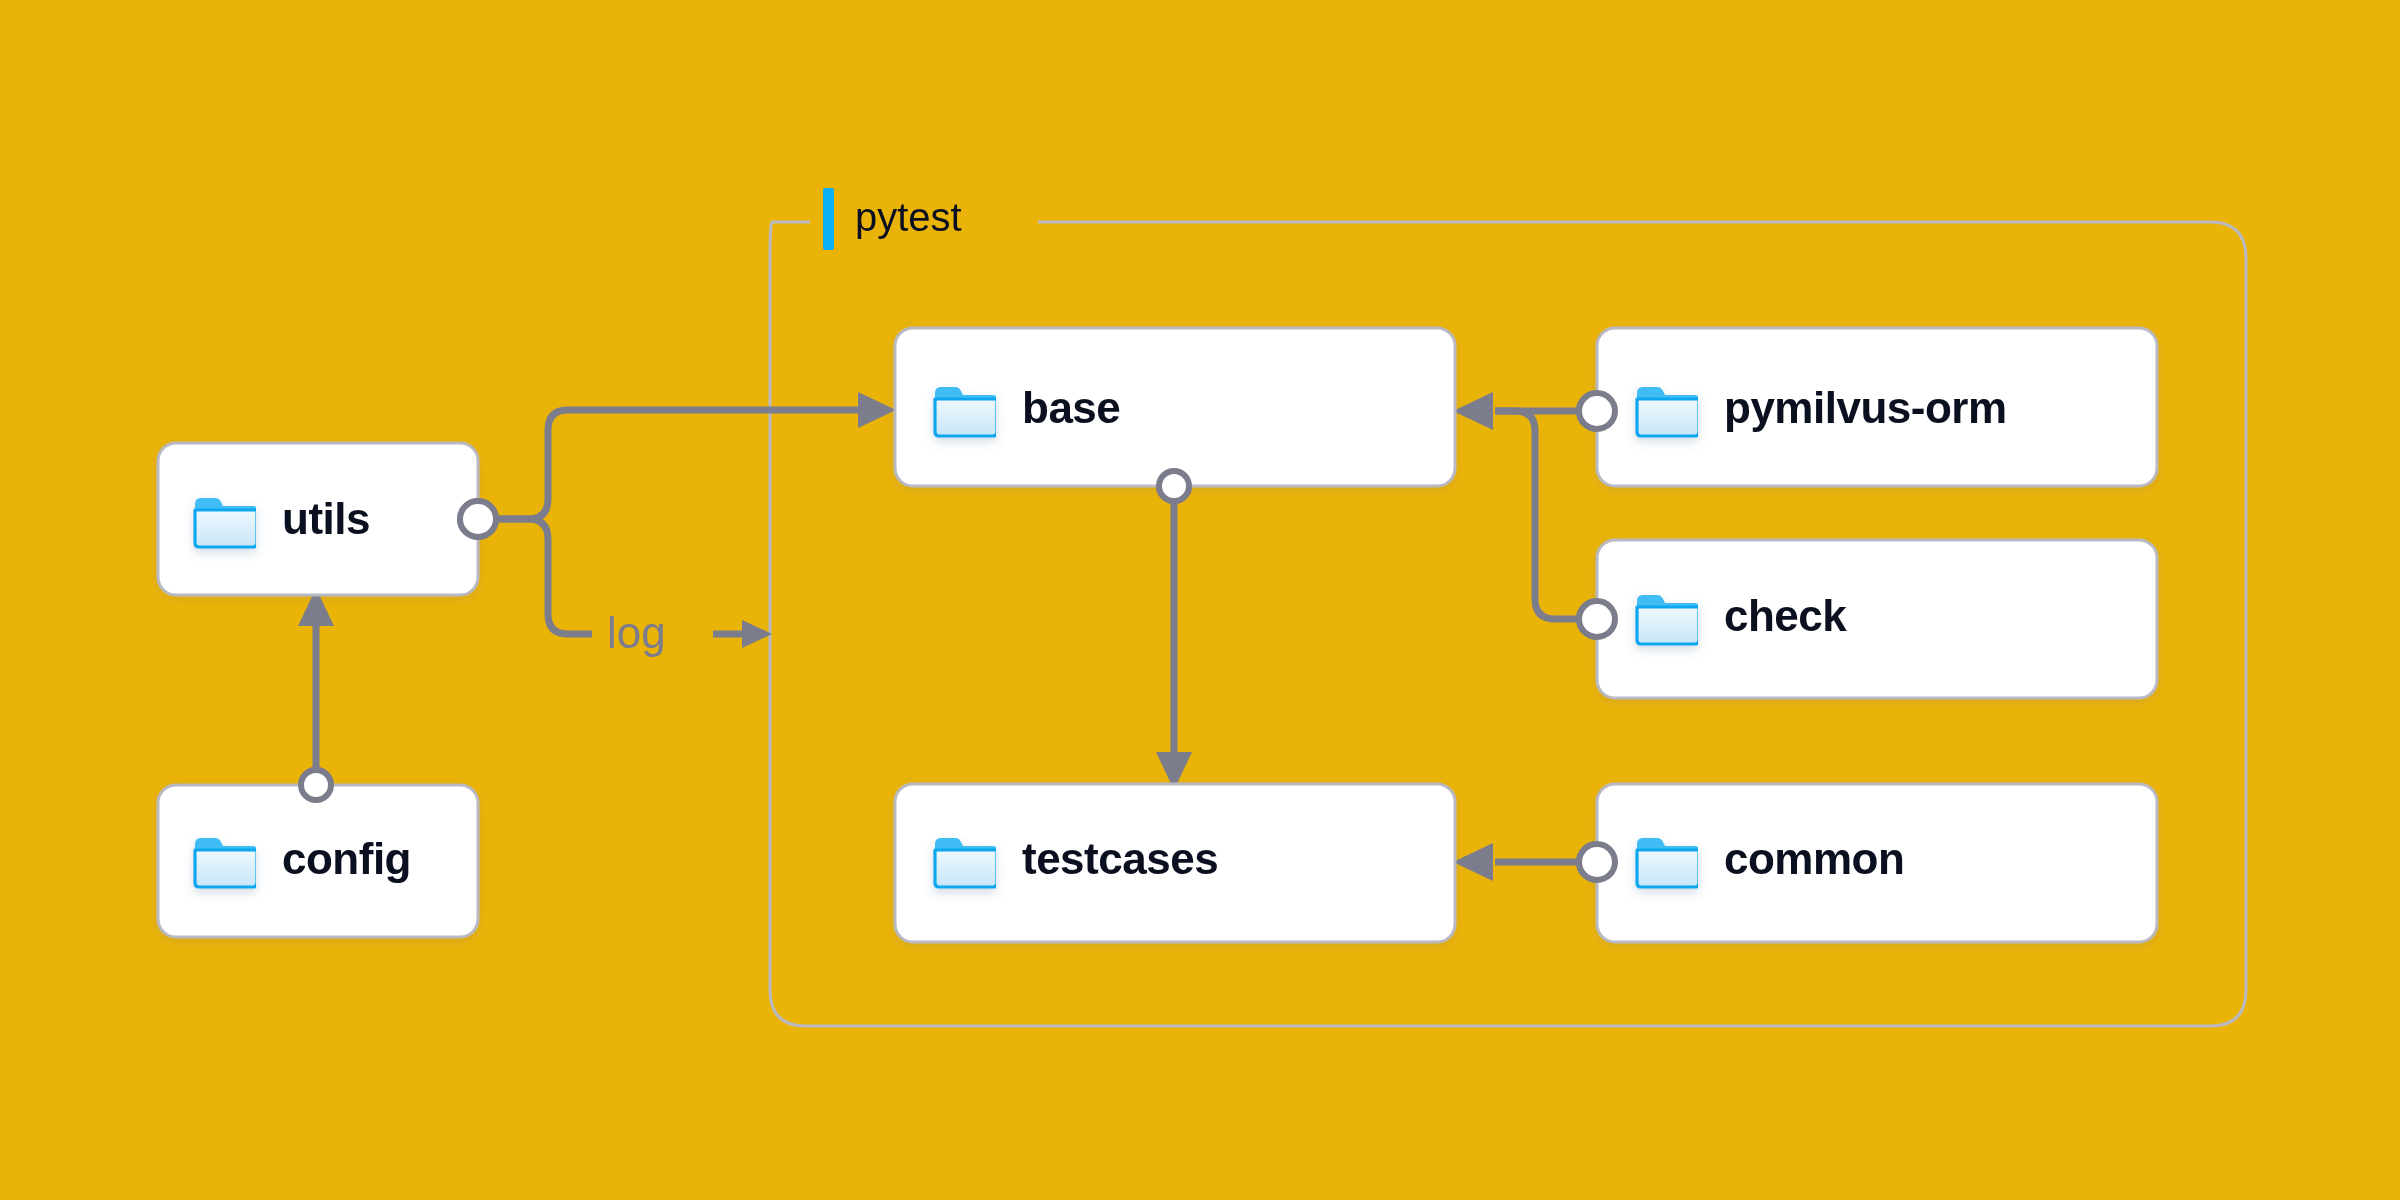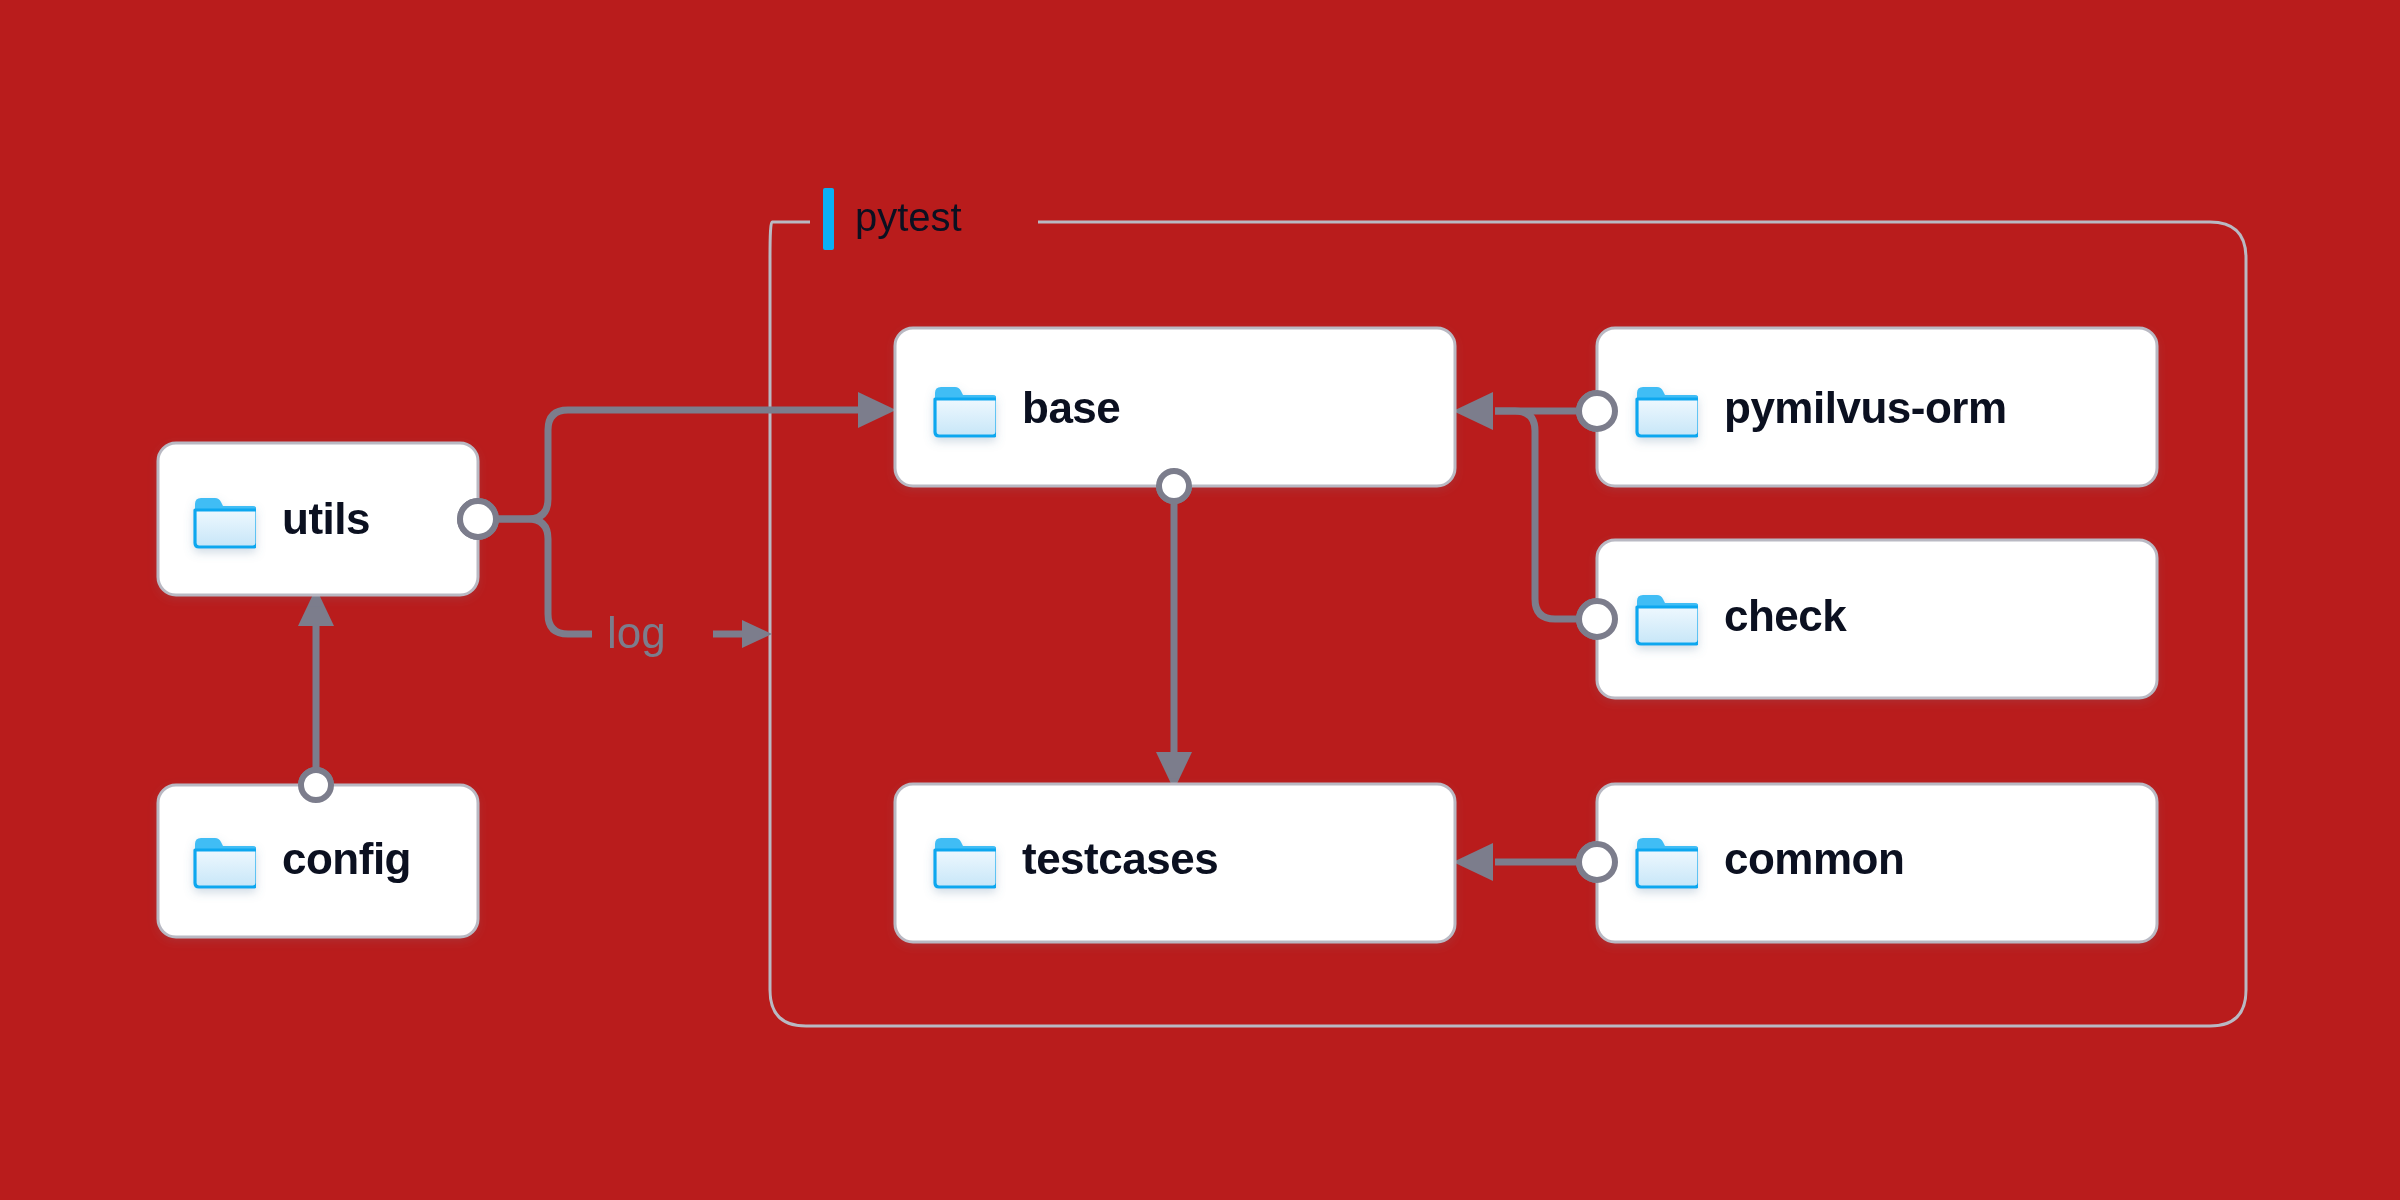--- a/index.html
+++ b/index.html
@@ -11,21 +11,21 @@
   body {
     width: 2400px;
     height: 1200px;
     overflow: hidden;
     font-family: "Liberation Sans", sans-serif;
   }
   #diagram-root {
     position: relative;
     width: 2400px;
     height: 1200px;
-    background: #b91c1c;
+    background: #eab308;
   }
   svg#canvas {
     position: absolute;
     inset: 0;
     width: 2400px;
     height: 1200px;
     display: block;
   }
   .node-label {
     font-family: "Liberation Sans", sans-serif;

